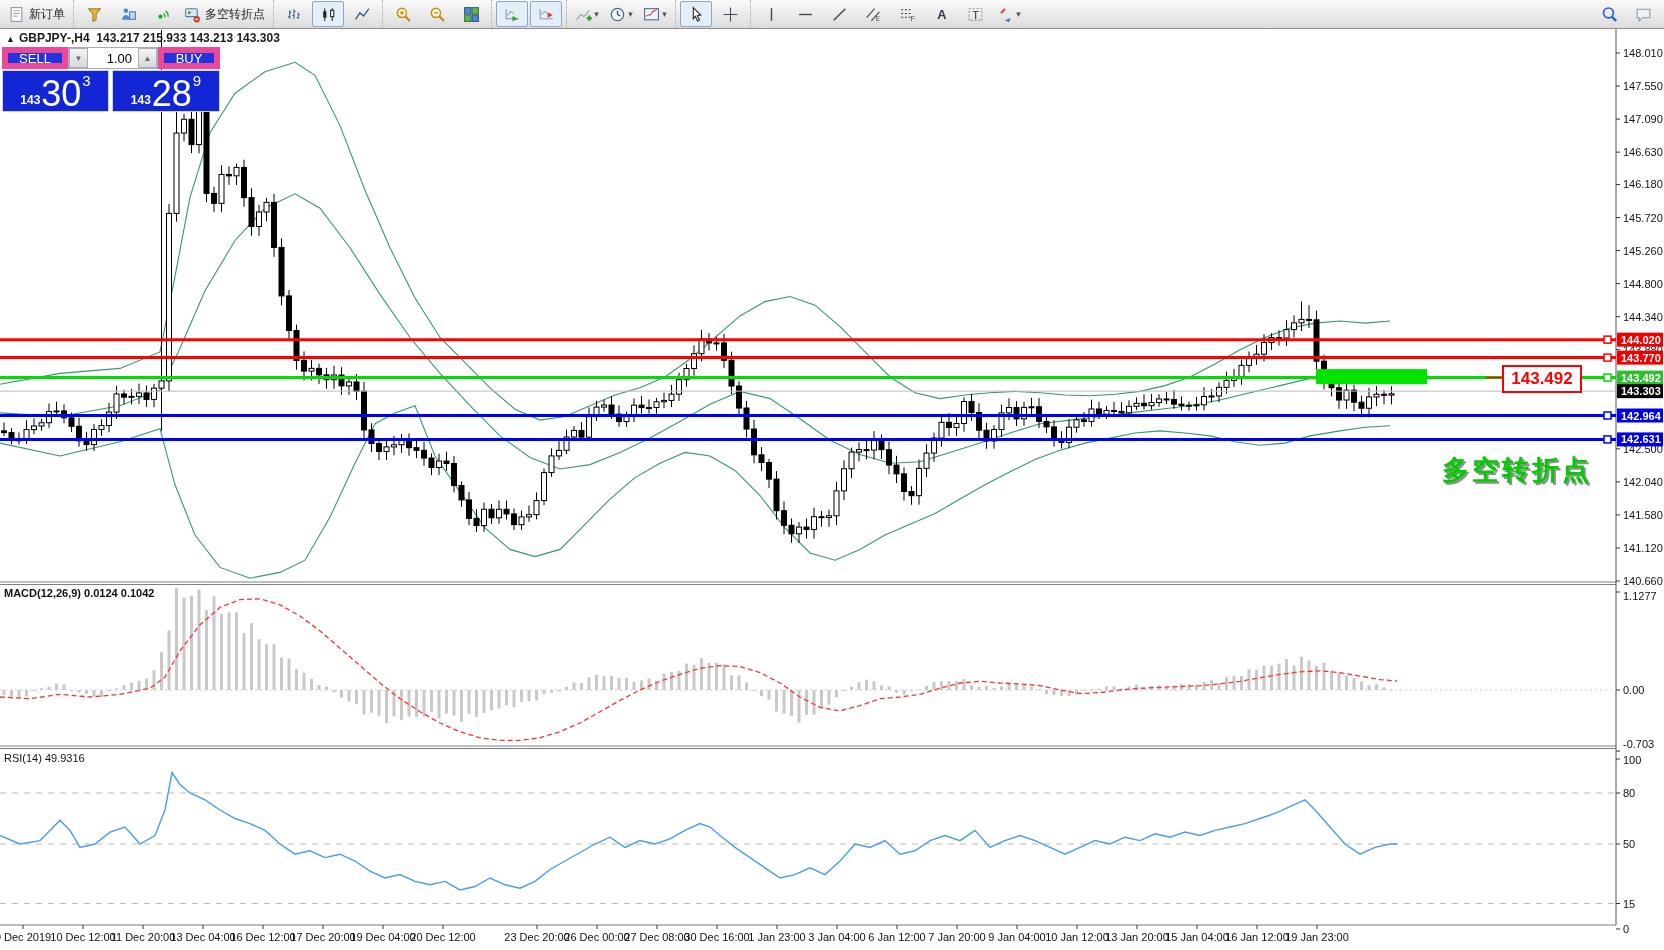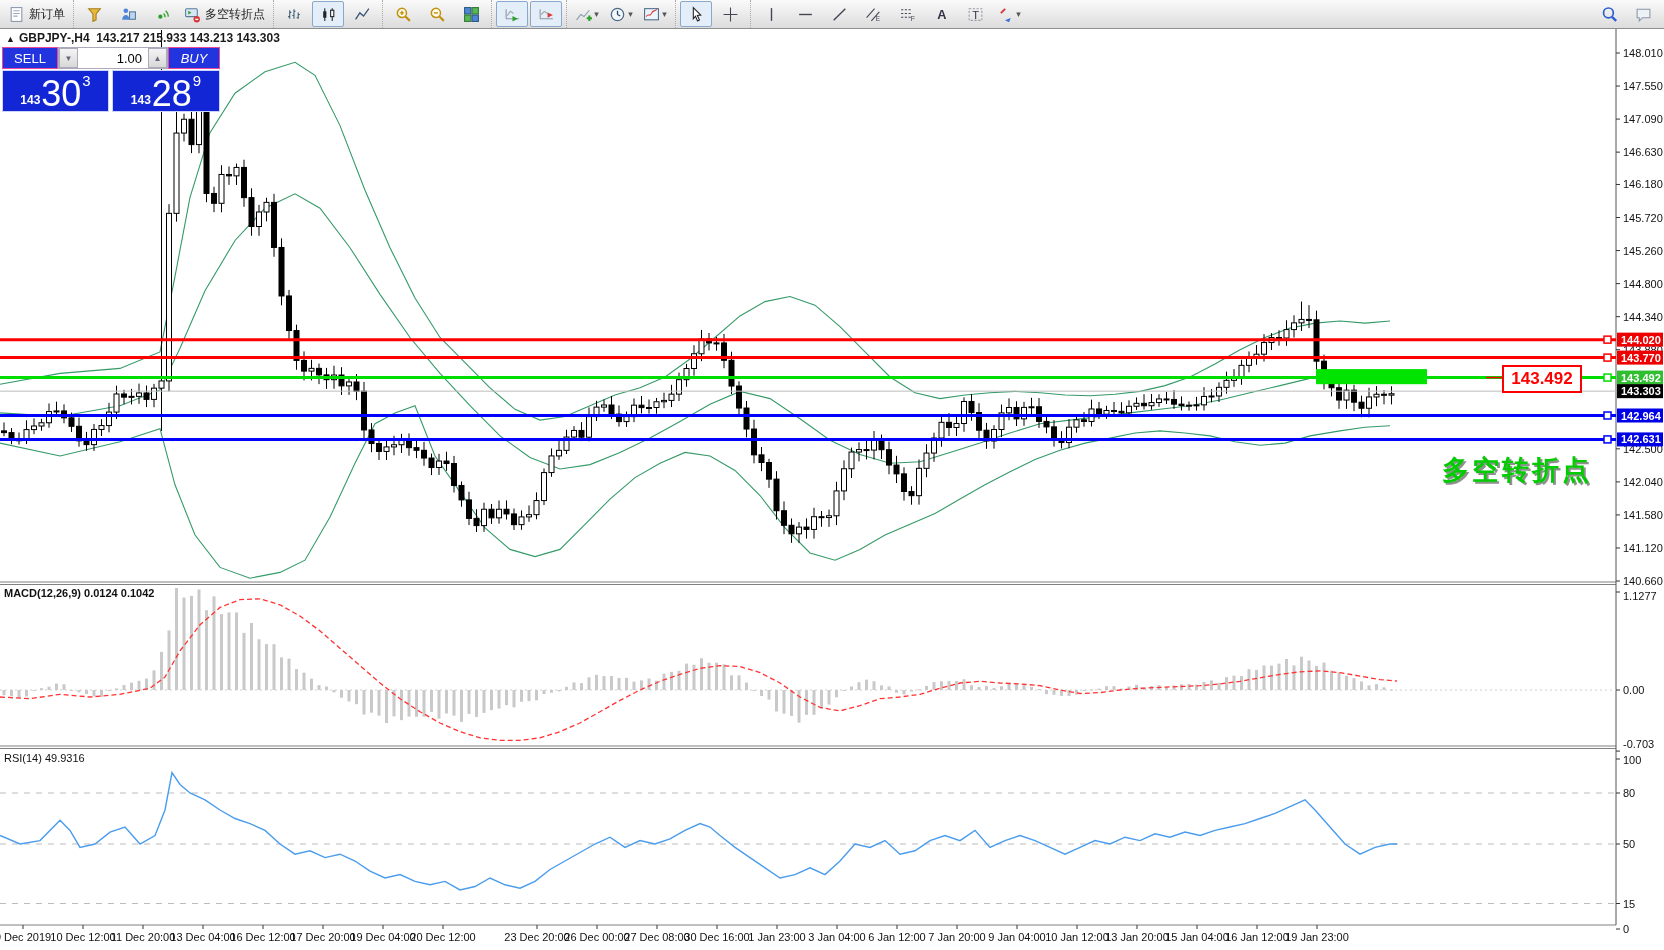--- a/index.html
+++ b/index.html
@@ -18,23 +18,23 @@
   .tb-btn .lbl{margin-left:4px;font-size:12px;color:#222;}
   .tb-btn .dd{font-size:9px;color:#555;margin-left:2px;}
   .tb-right{position:absolute;right:4px;top:0;height:28px;display:flex;align-items:center;}
   .tf-btn{font-size:12px;color:#333;}
   
   #symbol-title{position:absolute;left:6px;top:31px;font-size:12px;font-weight:bold;color:#1a1a1a;z-index:30;}
   #symbol-title .tri{font-size:9px;margin-right:4px;}
   #quote-panel{position:absolute;left:2px;top:47px;width:218px;z-index:30;}
   #quote-row1{display:flex;height:22px;}
   .q-btn{background:#2134dd;color:#fff;font-size:13px;display:flex;align-items:center;justify-content:center;
-         border:1px solid #ec4899;}
+         border:6px solid #ec4899;}
   #sell-btn{width:54px;}
-  #buy-btn{width:50px;font-style:italic;}
+  #buy-btn{width:50px;}
   #vol-wrap{flex:1;display:flex;border:1px solid #aab;background:#fff;}
   .spin{width:17px;background:linear-gradient(#f4f4f4,#d8d8d8);border:1px solid #aab;color:#667;
         font-size:8px;display:flex;align-items:center;justify-content:center;}
   #vol-input{flex:1;border:none;outline:none;font-size:13px;text-align:right;padding-right:6px;width:40px;
              font-family:"Liberation Sans",sans-serif;}
   #quote-row2{display:flex;margin-top:1px;}
   .q-price{background:#1226d6;border:1px solid #cdd5ff;color:#fff;height:38px;display:flex;
            align-items:flex-end;justify-content:center;padding-bottom:2px;}
   #sell-box{width:106px;margin-right:3px;}
   #buy-box{width:107px;}

